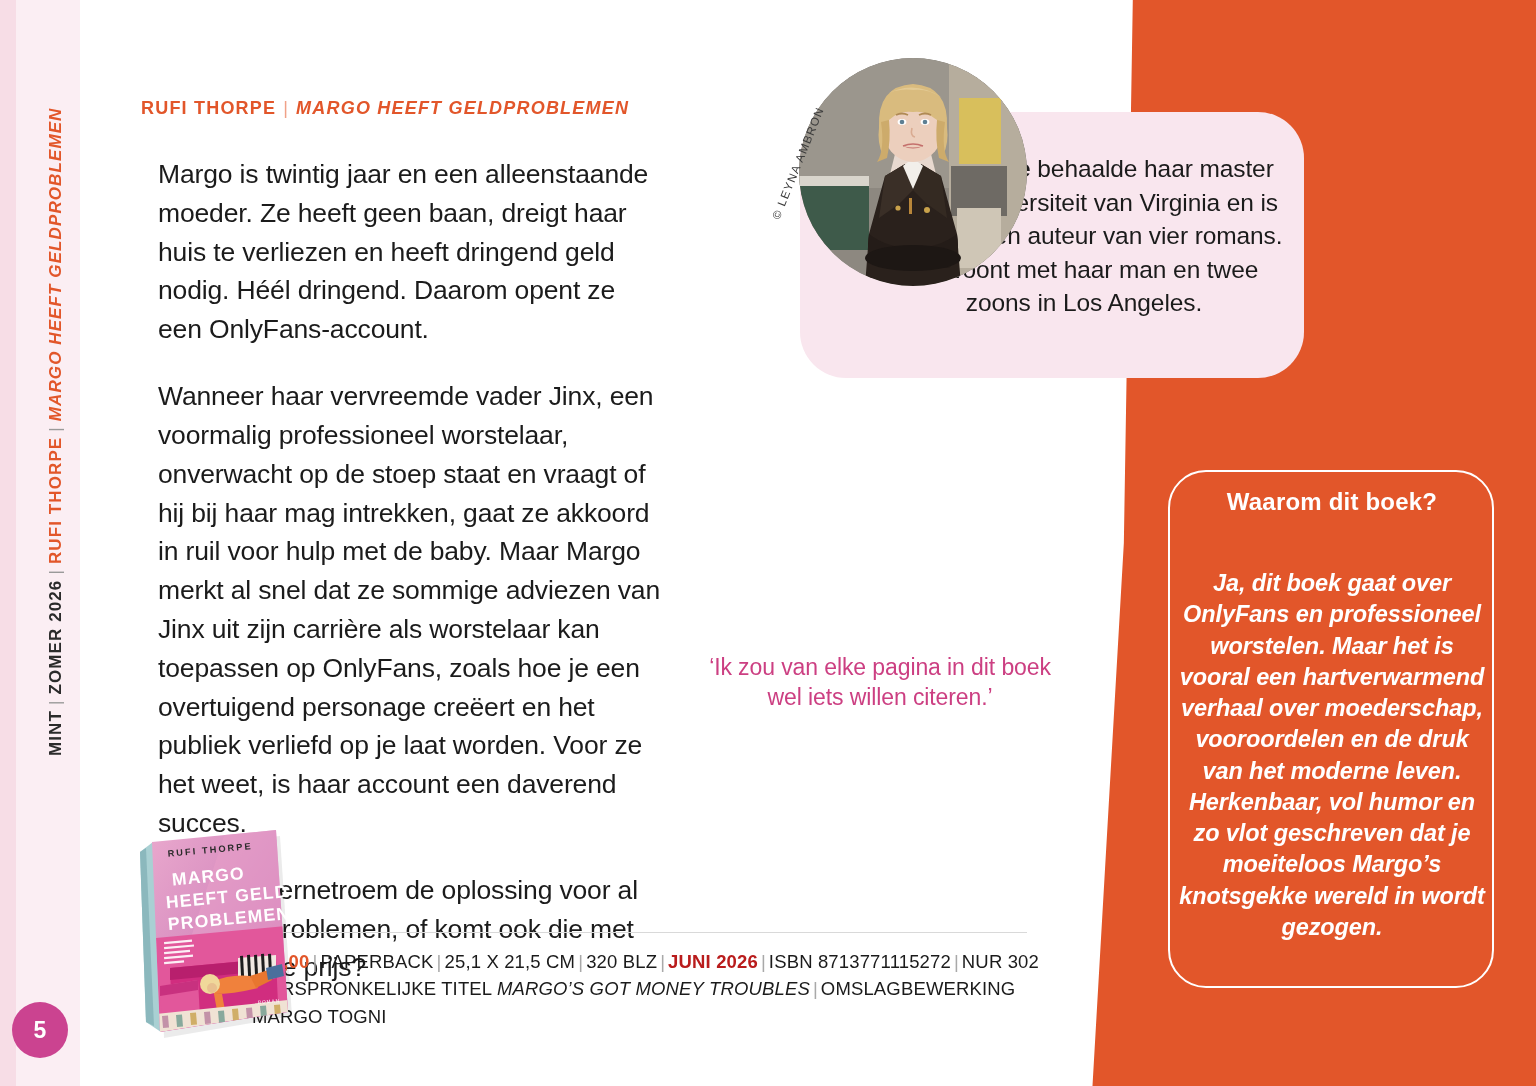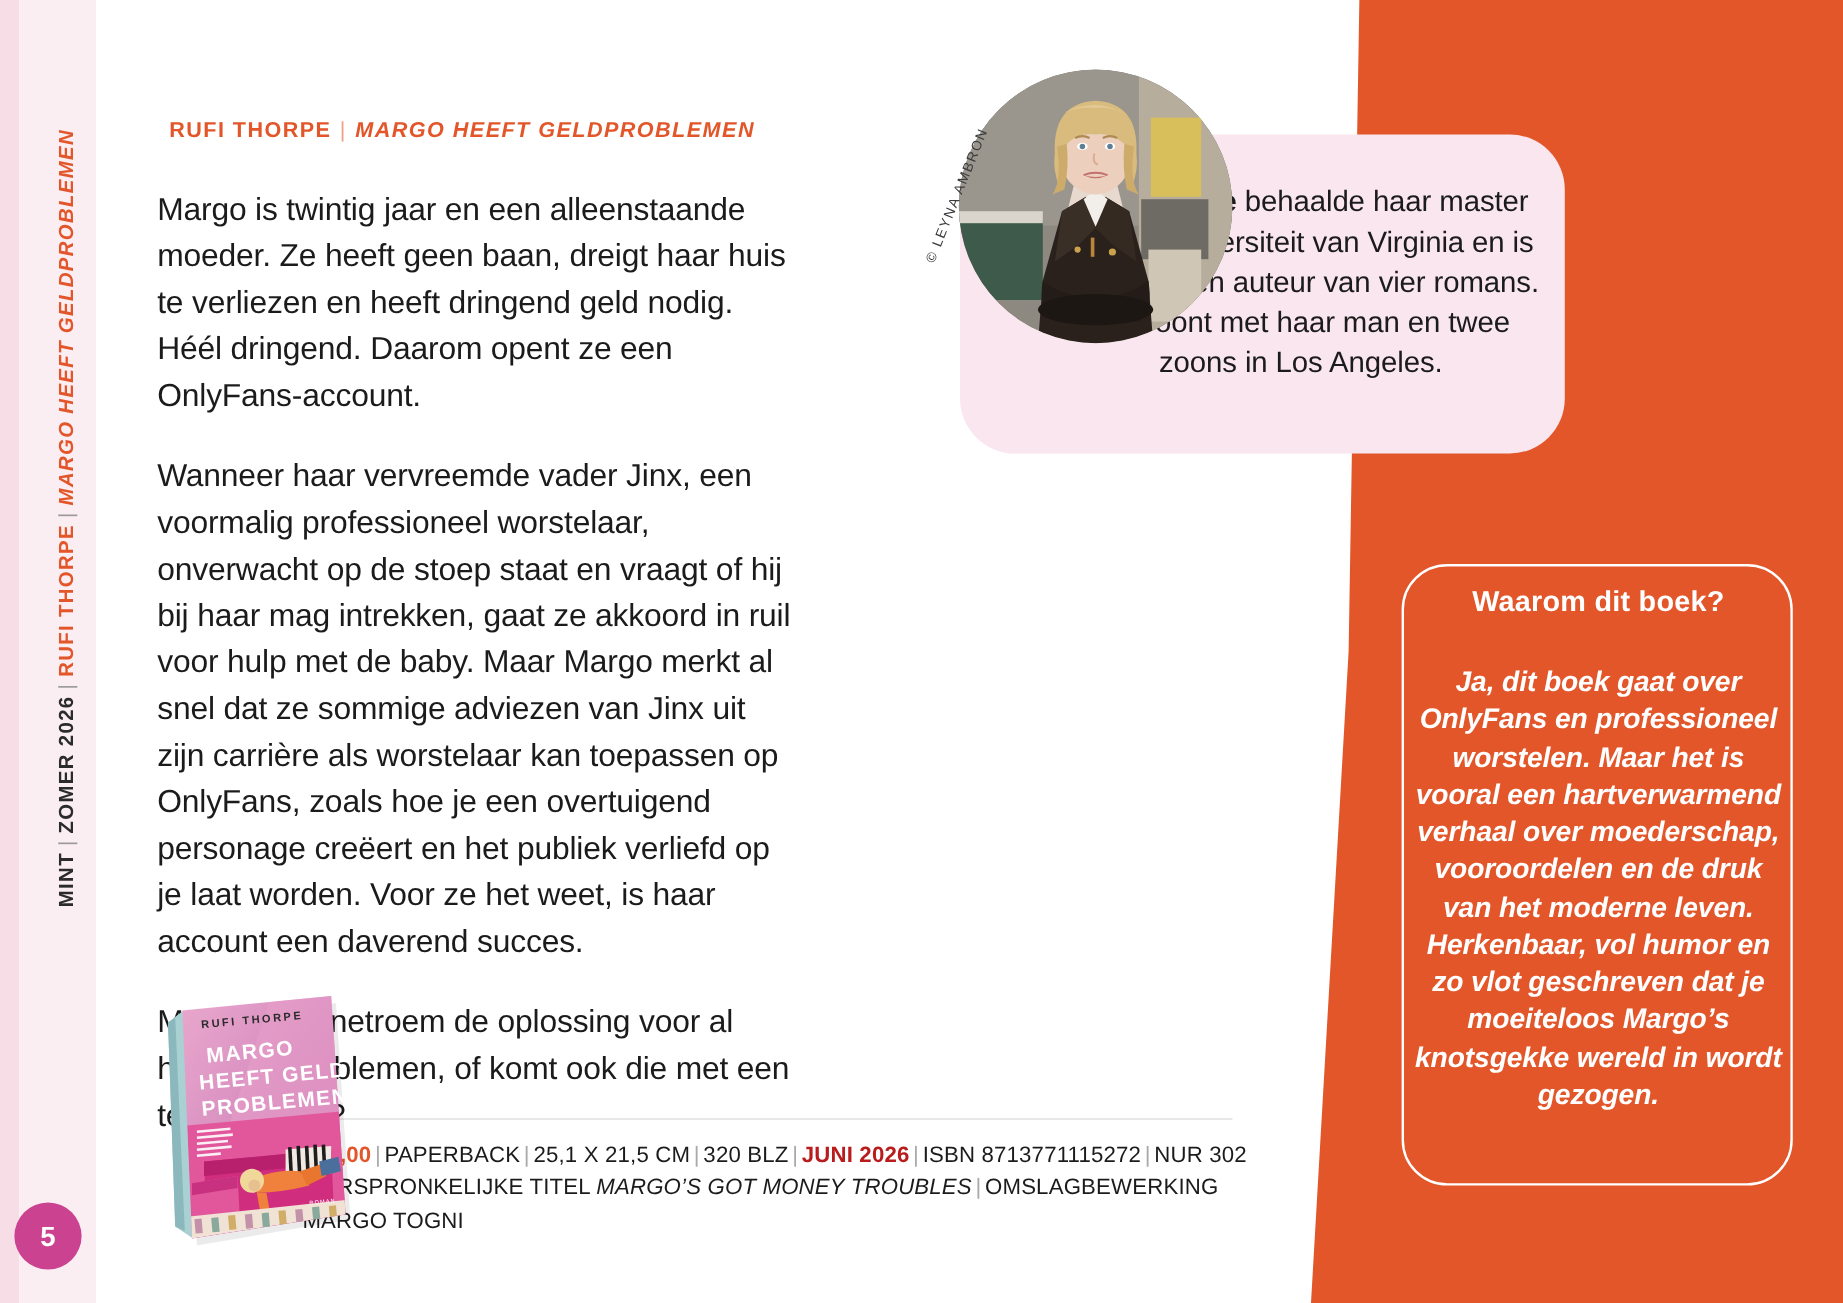--- a/index.html
+++ b/index.html
@@ -59,21 +59,21 @@
     border-radius:38px;
   }
   .orange-box-inner {
     position:absolute; left:1176px; top:488px;
     width:312px;
     text-align:center;
     color:#ffffff;
   }
   .orange-title {
     font-size:24px; font-weight:700; letter-spacing:.2px;
-    margin-bottom:37px;
+    margin-bottom:52px;
   }
   .orange-body {
     font-size:23.5px; font-weight:700; line-height:1.33;
     letter-spacing:-.1px;
     font-style:italic;
   }
 
   
   .header {
     position:absolute; left:141px; top:98px;
@@ -82,21 +82,21 @@
   }
   .header .bar { color:#f0a188; font-weight:400; padding:0 7px; }
   .header .title { font-style:italic; }
 
   
   .body-copy {
     position:absolute; left:131px; top:155px; width:530px;
     font-size:26.5px; line-height:1.465; color:#1b1b1b;
     letter-spacing:-.15px;
   }
-  .body-copy p { margin-bottom:28px; }
+  .body-copy p { margin-bottom:28px;margin-left:27px; }
   .body-copy p:last-child { margin-bottom:0; }
 
   
   .photo {
     position:absolute; left:799px; top:58px;
     width:228px; height:228px; border-radius:50%;
     overflow:hidden;
     background:#8f8b84;
     z-index:3;
   }
@@ -249,20 +249,21 @@
 
       <path d="M113 70 Q111 78 116 79" stroke="#d9ab92" stroke-width="1.6" fill="none"></path>
       <path d="M104 88 Q114 93 124 88 Q114 91 104 88 Z" fill="#c4706c"></path>
       <path d="M104 88 Q114 84 124 88" stroke="#c4706c" stroke-width="1.6" fill="none"></path>
     </g>
   </svg>
 </div>
 <div class="photo-credit">© LEYNA AMBRON</div>
 
 <div class="quote">
+  <div class="quote-text">‘Ik zou van elke pagina in dit boek wel iets willen citeren.’</div>
 </div>
 
 <div class="book">
   <svg width="166" height="224" viewBox="0 0 166 224" xmlns="http://www.w3.org/2000/svg" aria-hidden="true">
     <defs>
       <linearGradient id="cvg" x1="0" y1="0" x2="1" y2="1">
         <stop offset="0%" stop-color="#e9a8cd"></stop>
         <stop offset="45%" stop-color="#d88ec0"></stop>
         <stop offset="100%" stop-color="#c96bb0"></stop>
       </linearGradient>

